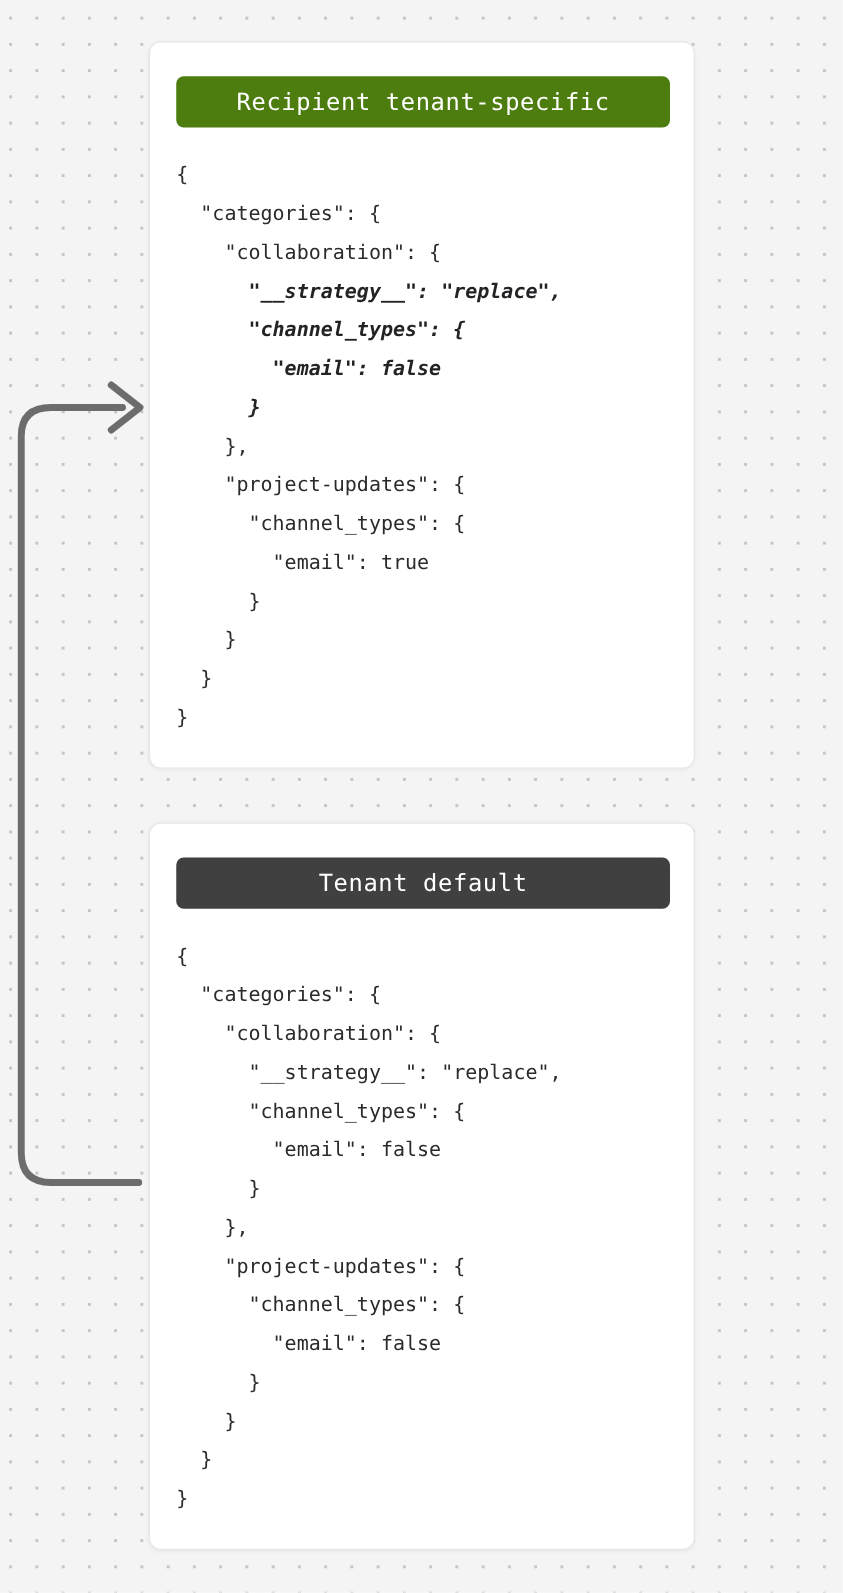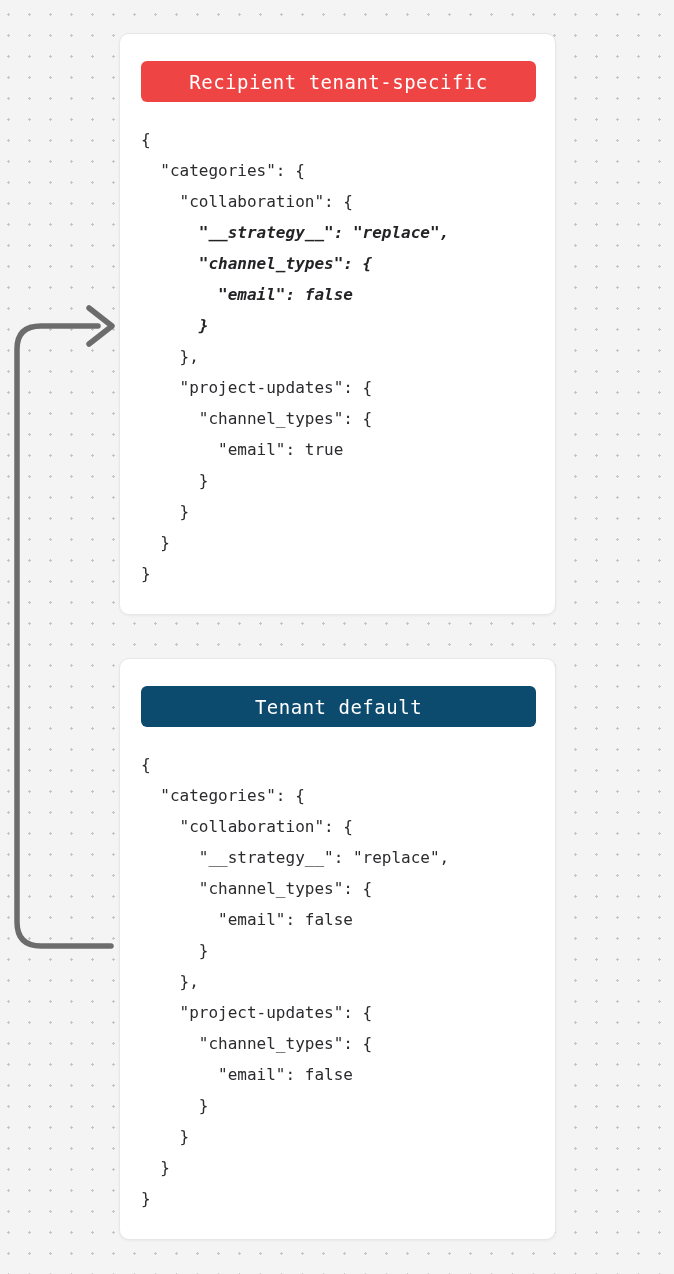--- a/index.html
+++ b/index.html
@@ -71,22 +71,22 @@
 <body>
 
 <div class="stage">
 
   <svg class="arrow-svg" viewBox="0 0 674 1274" xmlns="http://www.w3.org/2000/svg" aria-hidden="true">
     <path d="M111 946 H41 Q17 946 17 922 V349 Q17 326 41 326 H98" fill="none" stroke="#6c6c6c" stroke-width="5.5" stroke-linecap="round" stroke-linejoin="round"></path>
     <path d="M89 308 L112 326 L89 344" fill="none" stroke="#6c6c6c" stroke-width="5.5" stroke-linecap="round" stroke-linejoin="round"></path>
   </svg>
 
   <div class="card top">
-    <div class="badge" style="background: #ef4444;">Recipient tenant-specific</div>
+    <div class="badge" style="background: #4d7c0f;">Recipient tenant-specific</div>
     <div class="code"><div class="code-line">{</div><div class="code-line">  "categories": {</div><div class="code-line">    "collaboration": {</div><div class="code-line em">      "__strategy__": "replace",</div><div class="code-line em">      "channel_types": {</div><div class="code-line em">        "email": false</div><div class="code-line em">      }</div><div class="code-line">    },</div><div class="code-line">    "project-updates": {</div><div class="code-line">      "channel_types": {</div><div class="code-line">        "email": true</div><div class="code-line">      }</div><div class="code-line">    }</div><div class="code-line">  }</div><div class="code-line">}</div></div>
   </div>
 
   <div class="card bottom">
-    <div class="badge" style="background: #0c4a6e;">Tenant default</div>
+    <div class="badge" style="background: #404040;">Tenant default</div>
     <div class="code"><div class="code-line">{</div><div class="code-line">  "categories": {</div><div class="code-line">    "collaboration": {</div><div class="code-line">      "__strategy__": "replace",</div><div class="code-line">      "channel_types": {</div><div class="code-line">        "email": false</div><div class="code-line">      }</div><div class="code-line">    },</div><div class="code-line">    "project-updates": {</div><div class="code-line">      "channel_types": {</div><div class="code-line">        "email": false</div><div class="code-line">      }</div><div class="code-line">    }</div><div class="code-line">  }</div><div class="code-line">}</div></div>
   </div>
 
 </div>
 
 </body></html>

